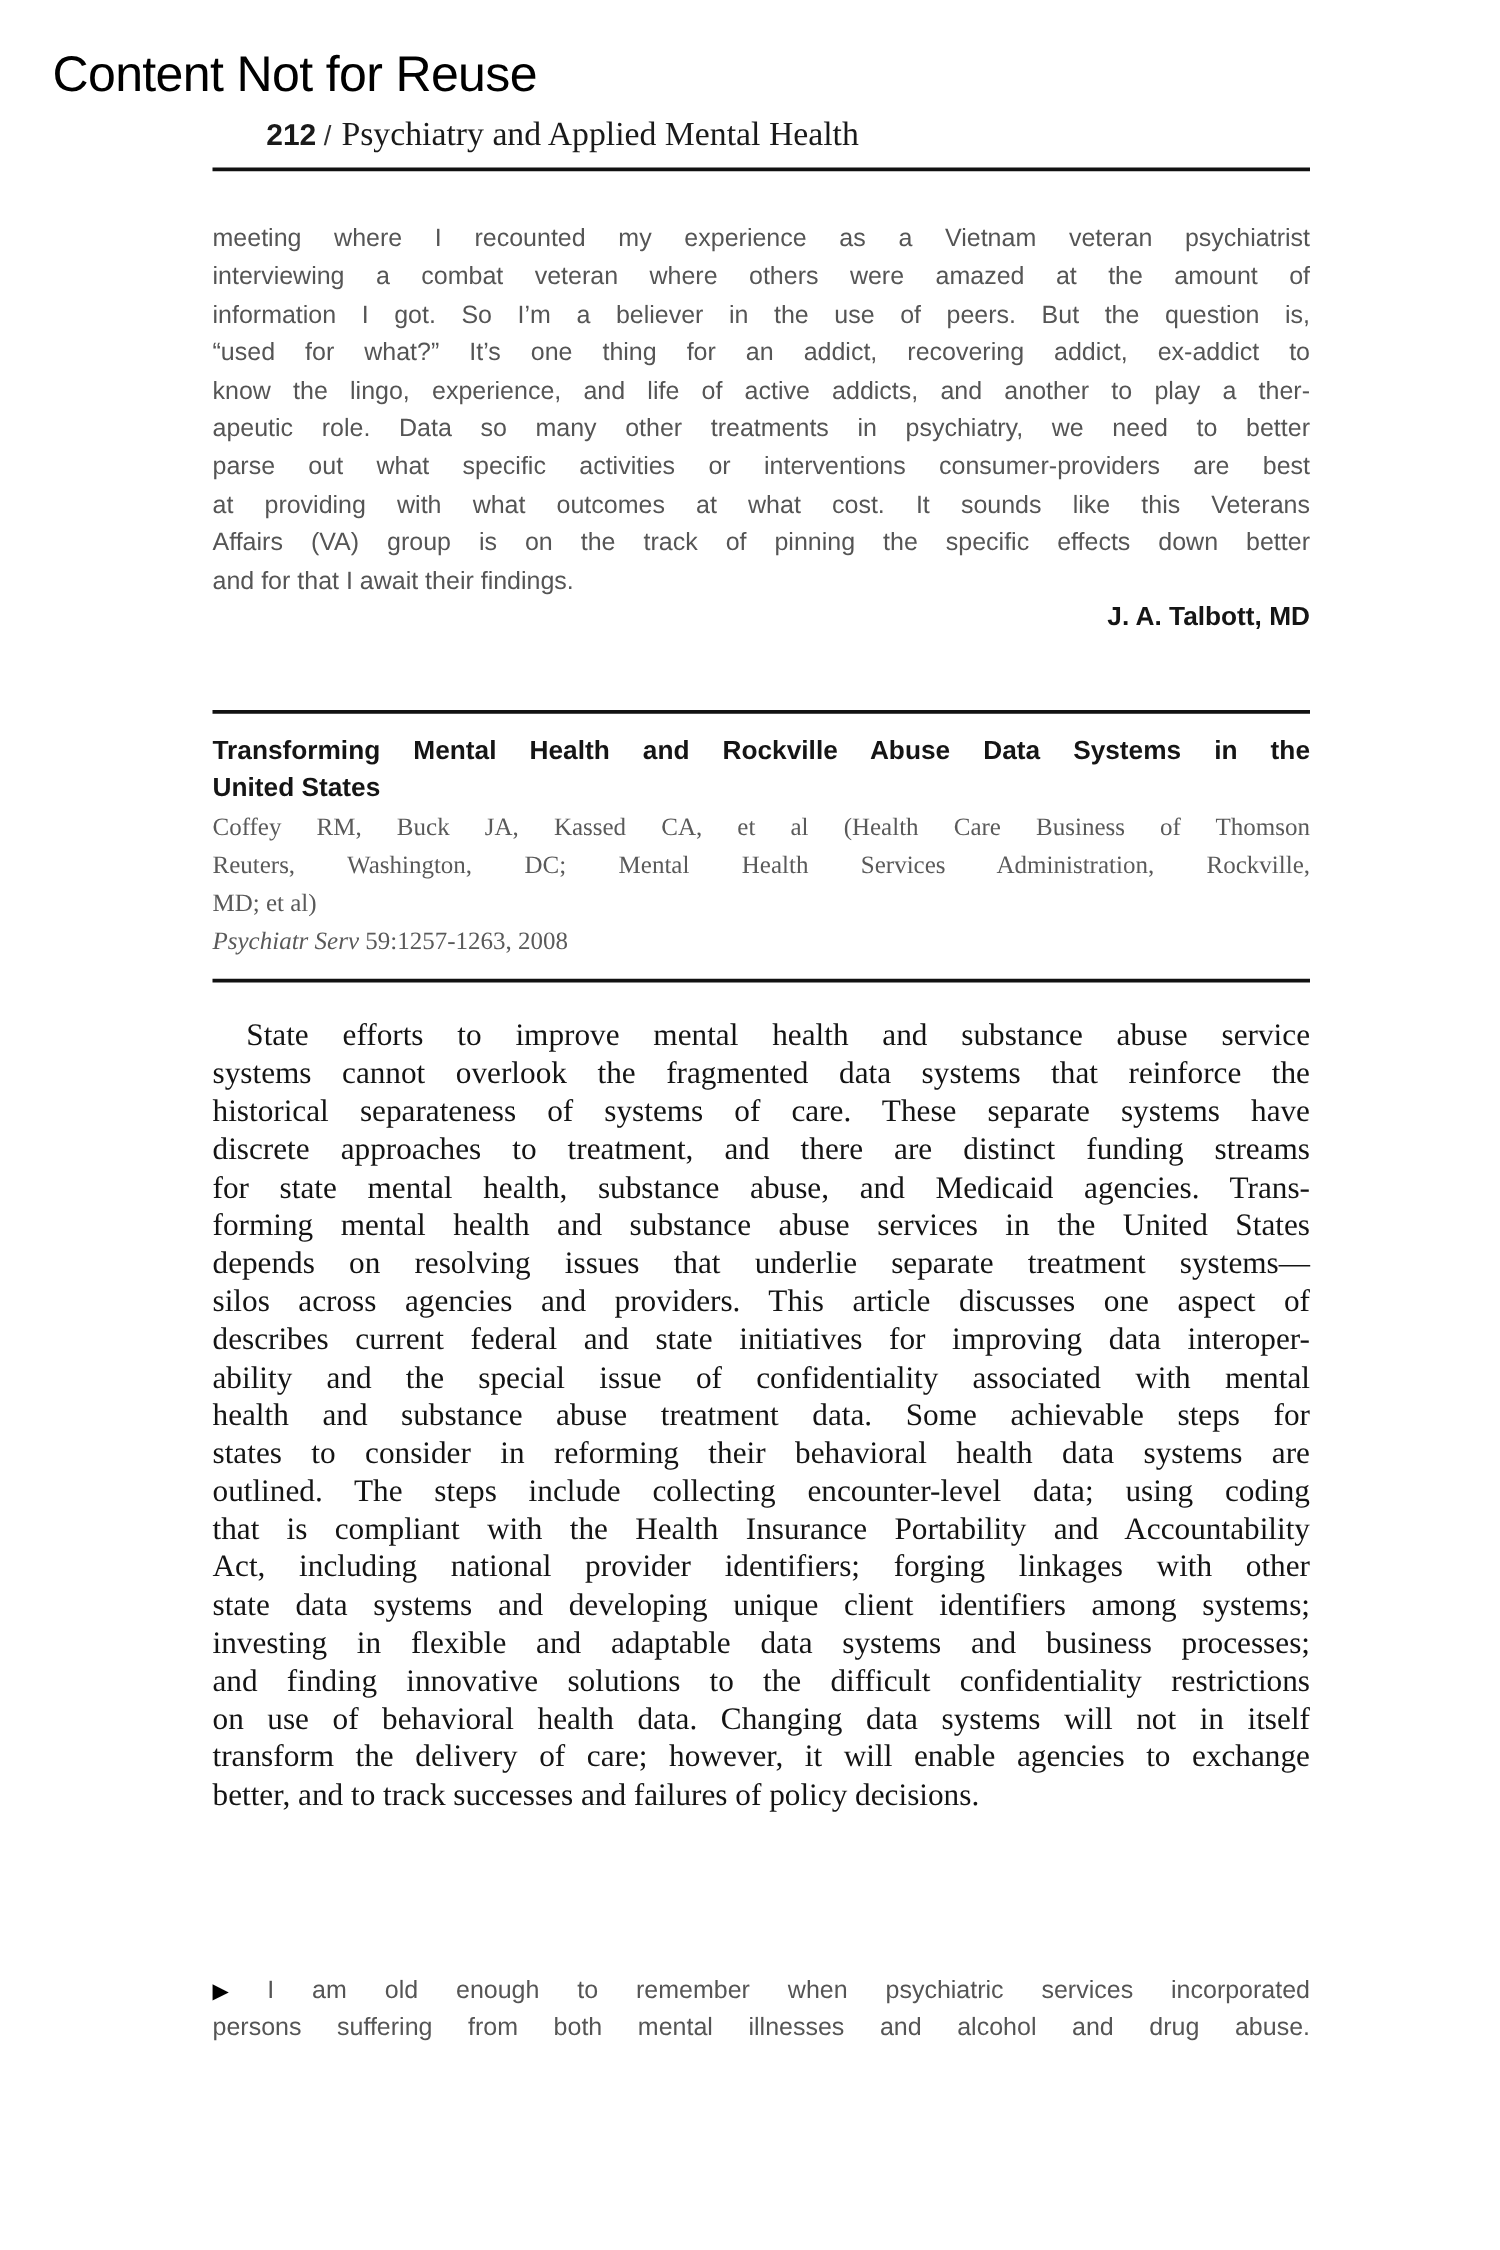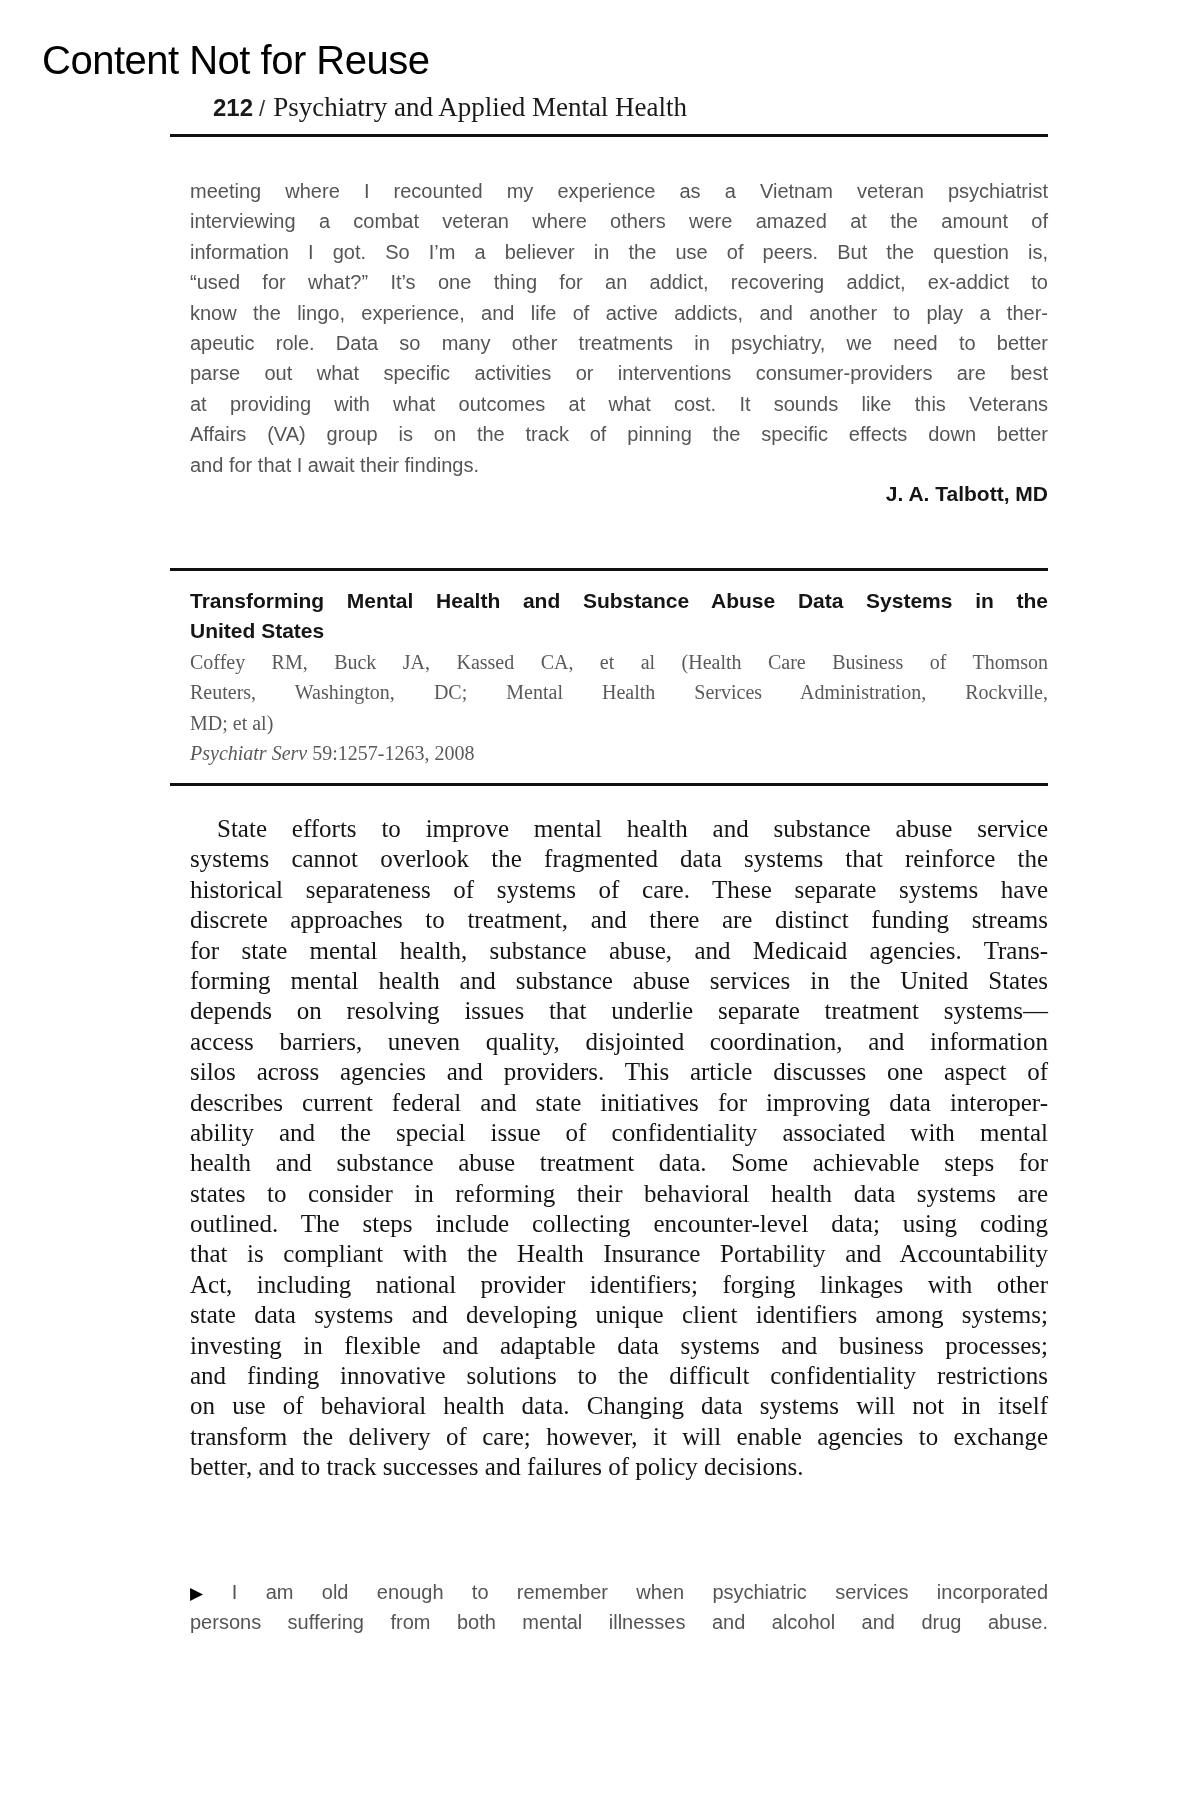--- a/index.html
+++ b/index.html
@@ -12,21 +12,21 @@
     white-space: nowrap;
   }
   .running-head { left: 170px; top: 92px; white-space: nowrap; color: #1a1a1a; }
   .page-num { font-family: "Liberation Sans", sans-serif; font-weight: bold; font-size: 24px; margin-left: 43px; }
   .sep { font-family: "Liberation Sans", sans-serif; font-size: 22px; margin: 0 8px 0 6px; color: #333; }
   .journal-title { font-family: "Liberation Serif", serif; font-size: 27px; text-align: right; }
   .rule { left: 170px; width: 878px; height: 3px; background: #111; }
   .col { left: 170px; width: 878px; }
   .jline {
     display: block; white-space: nowrap; overflow: visible;
-    text-align: justify; text-align-last: justify; height: 30.4px; line-height: 30.4px; margin-left: 20px;
+    text-align: justify; text-align-last: justify; height: 30.4px; line-height: 30.4px;
   }
   .jline.last { text-align: left; text-align-last: left; }
   .sans-body { font-family: "Liberation Sans", sans-serif; font-size: 20px; color: #555555; }
   .byline {
     right: 152px; top: 482px; font-family: "Liberation Sans", sans-serif;
     font-weight: bold; font-size: 21px; color: #151515; white-space: nowrap; text-align: center;
   }
   .article-title { font-family: "Liberation Sans", sans-serif; font-weight: bold; font-size: 21px; color: #151515; }
   .citation { font-family: Liberation Serif, serif; font-size: 20px; color: #5a5a5a; }
   .journal-abbr { font-style: italic; }
@@ -56,42 +56,41 @@
   <span class="jline">at providing with what outcomes at what cost. It sounds like this Veterans</span>
   <span class="jline">Affairs (VA) group is on the track of pinning the specific effects down better</span>
   <span class="jline last">and for that I await their findings.</span>
 </div>
 
 <div class="abs byline">J. A. Talbott, MD</div>
 
 <div class="abs rule" style="top:568px;"></div>
 
 <div class="abs col article-title" style="top:586px;">
-  <span class="jline">Transforming Mental Health and Substance Abuse Data Systems in the</span>
+  <span class="jline">Transforming Mental Health and Rockville Abuse Data Systems in the</span>
   <span class="jline last">United States</span>
 </div>
 
 <div class="abs col citation" style="top:647px;">
   <span class="jline">Coffey RM, Buck JA, Kassed CA, et al (Health Care Business of Thomson</span>
   <span class="jline">Reuters, Washington, DC; Mental Health Services Administration, Rockville,</span>
   <span class="jline last">MD; et al)</span>
   <span class="jline last"><span class="journal-abbr">Psychiatr Serv</span><span> 59:1257-1263, 2008</span></span>
 </div>
 
 <div class="abs rule" style="top:783px;"></div>
 
 <div class="abs col serif-body" style="top:814px;" id="abstract">
     <span class="jline indent">State efforts to improve mental health and substance abuse service</span>
     <span class="jline">systems cannot overlook the fragmented data systems that reinforce the</span>
     <span class="jline">historical separateness of systems of care. These separate systems have</span>
     <span class="jline">discrete approaches to treatment, and there are distinct funding streams</span>
     <span class="jline">for state mental health, substance abuse, and Medicaid agencies. Trans-</span>
     <span class="jline">forming mental health and substance abuse services in the United States</span>
     <span class="jline">depends on resolving issues that underlie separate treatment systems—</span>
-    <span class="jline">access barriers, uneven quality, disjointed coordination, and information</span>
     <span class="jline">silos across agencies and providers. This article discusses one aspect of</span>
     <span class="jline">describes current federal and state initiatives for improving data interoper-</span>
     <span class="jline">ability and the special issue of confidentiality associated with mental</span>
     <span class="jline">health and substance abuse treatment data. Some achievable steps for</span>
     <span class="jline">states to consider in reforming their behavioral health data systems are</span>
     <span class="jline">outlined. The steps include collecting encounter-level data; using coding</span>
     <span class="jline">that is compliant with the Health Insurance Portability and Accountability</span>
     <span class="jline">Act, including national provider identifiers; forging linkages with other</span>
     <span class="jline">state data systems and developing unique client identifiers among systems;</span>
     <span class="jline">investing in flexible and adaptable data systems and business processes;</span>

